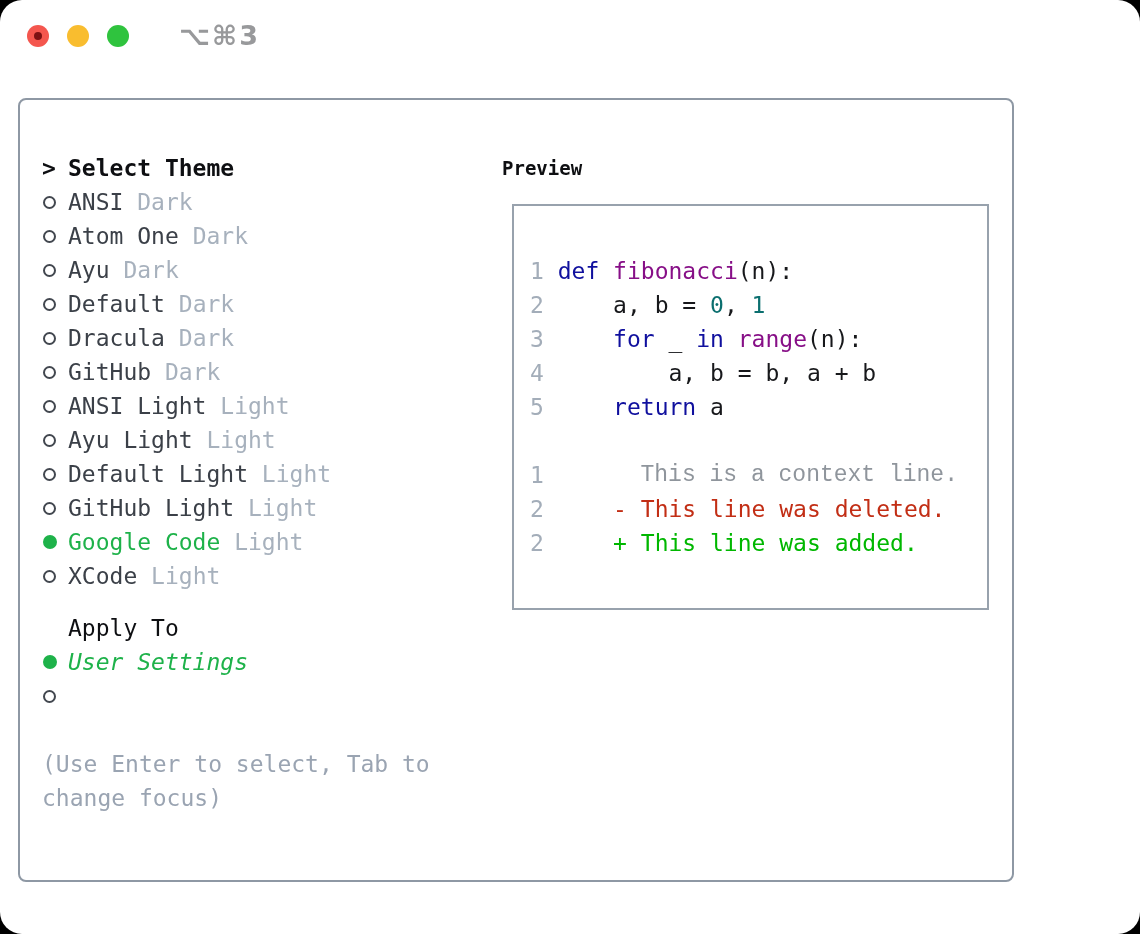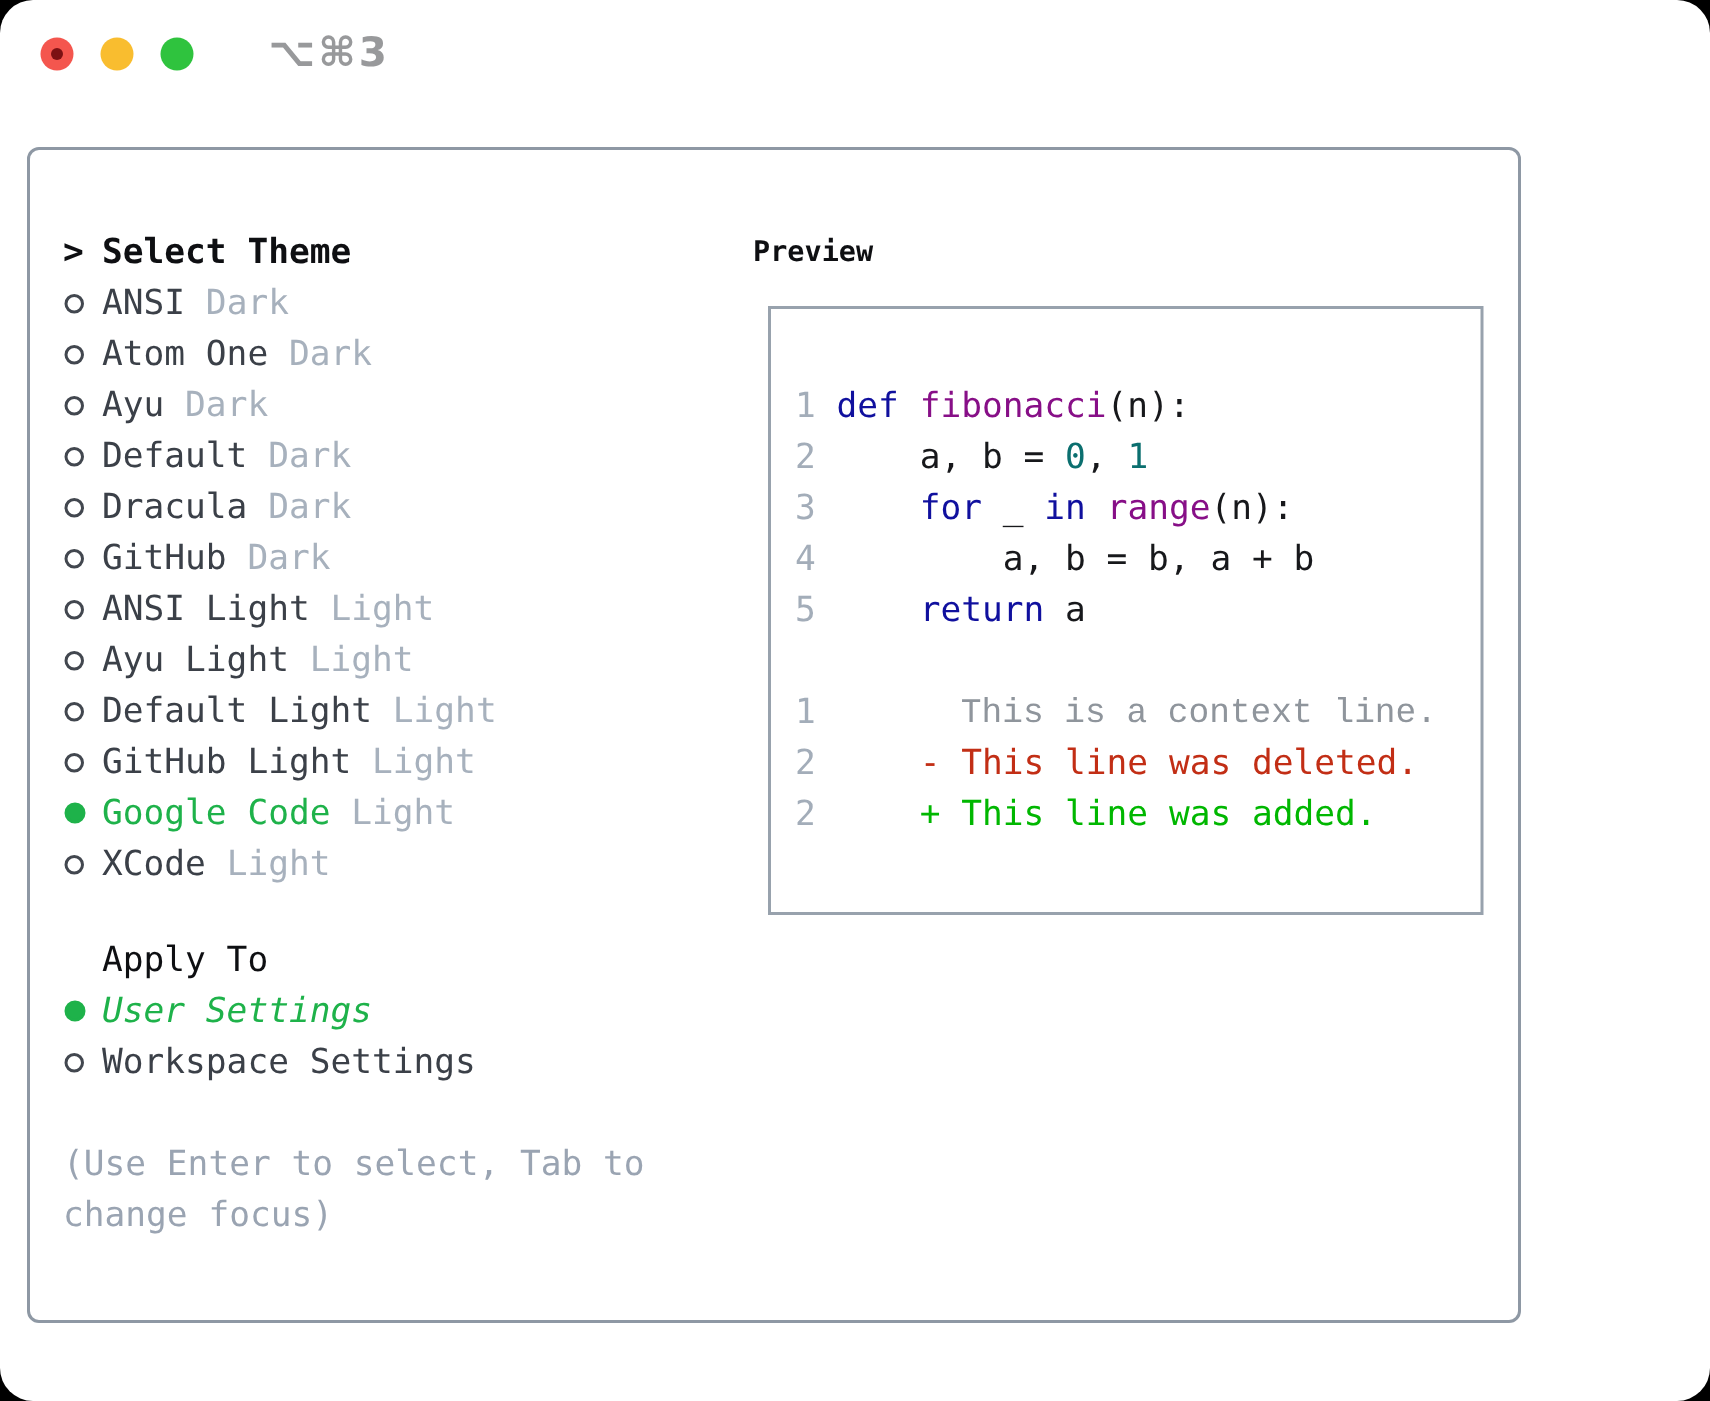--- a/index.html
+++ b/index.html
@@ -104,21 +104,21 @@
   .radio.on {
     border-color: var(--ui-accent-green);
     background: var(--ui-accent-green);
     width: 14px;
     height: 14px;
   }
   .theme-name { color: var(--ui-item-text); }
   .theme-name.on { color: var(--ui-accent-green); }
   .theme-variant { color: var(--ui-variant-text); }
   .apply-heading {
-    margin-top: 30px;
+    margin-top: 18px;
   }
   .apply-label { color: var(--ui-item-text); }
   .apply-label.on { color: var(--ui-accent-green); font-style: italic; }
   .help {
     margin-top: 34px;
     width: 440px;
     line-height: 34px;
     color: var(--ui-help-text);
   }
   
@@ -200,21 +200,21 @@
           <div class="row"><span class="marker-cell"><span class="radio"></span></span><span class="theme-name">XCode</span><span class="theme-variant"> Light</span></div>
         </div>
 
       <div class="row apply-heading">
         <span class="marker-cell"></span>
         <span class="heading" style="font-weight:normal">Apply To</span>
       </div>
 
       <div id="apply-options">
           <div class="row"><span class="marker-cell"><span class="radio on"></span></span><span class="apply-label on">User Settings</span></div>
-          <div class="row"><span class="marker-cell"><span class="radio"></span></span><span class="apply-label">Workspace Settings</span></div>
+          <div class="row"><span class="marker-cell"><span class="radio"></span></span></div>
         </div>
 
       <div class="help">(Use Enter to select, Tab to change focus)</div>
     </div>
 
     <div class="preview-title">Preview</div>
 
     <div class="preview-box">
       <div id="code-section">
           <div class="code-line"><span class="lineno">1 </span><span class="tok-keyword">def</span><span class="tok-plain"> </span><span class="tok-function">fibonacci</span><span class="tok-plain">(n):</span></div>

